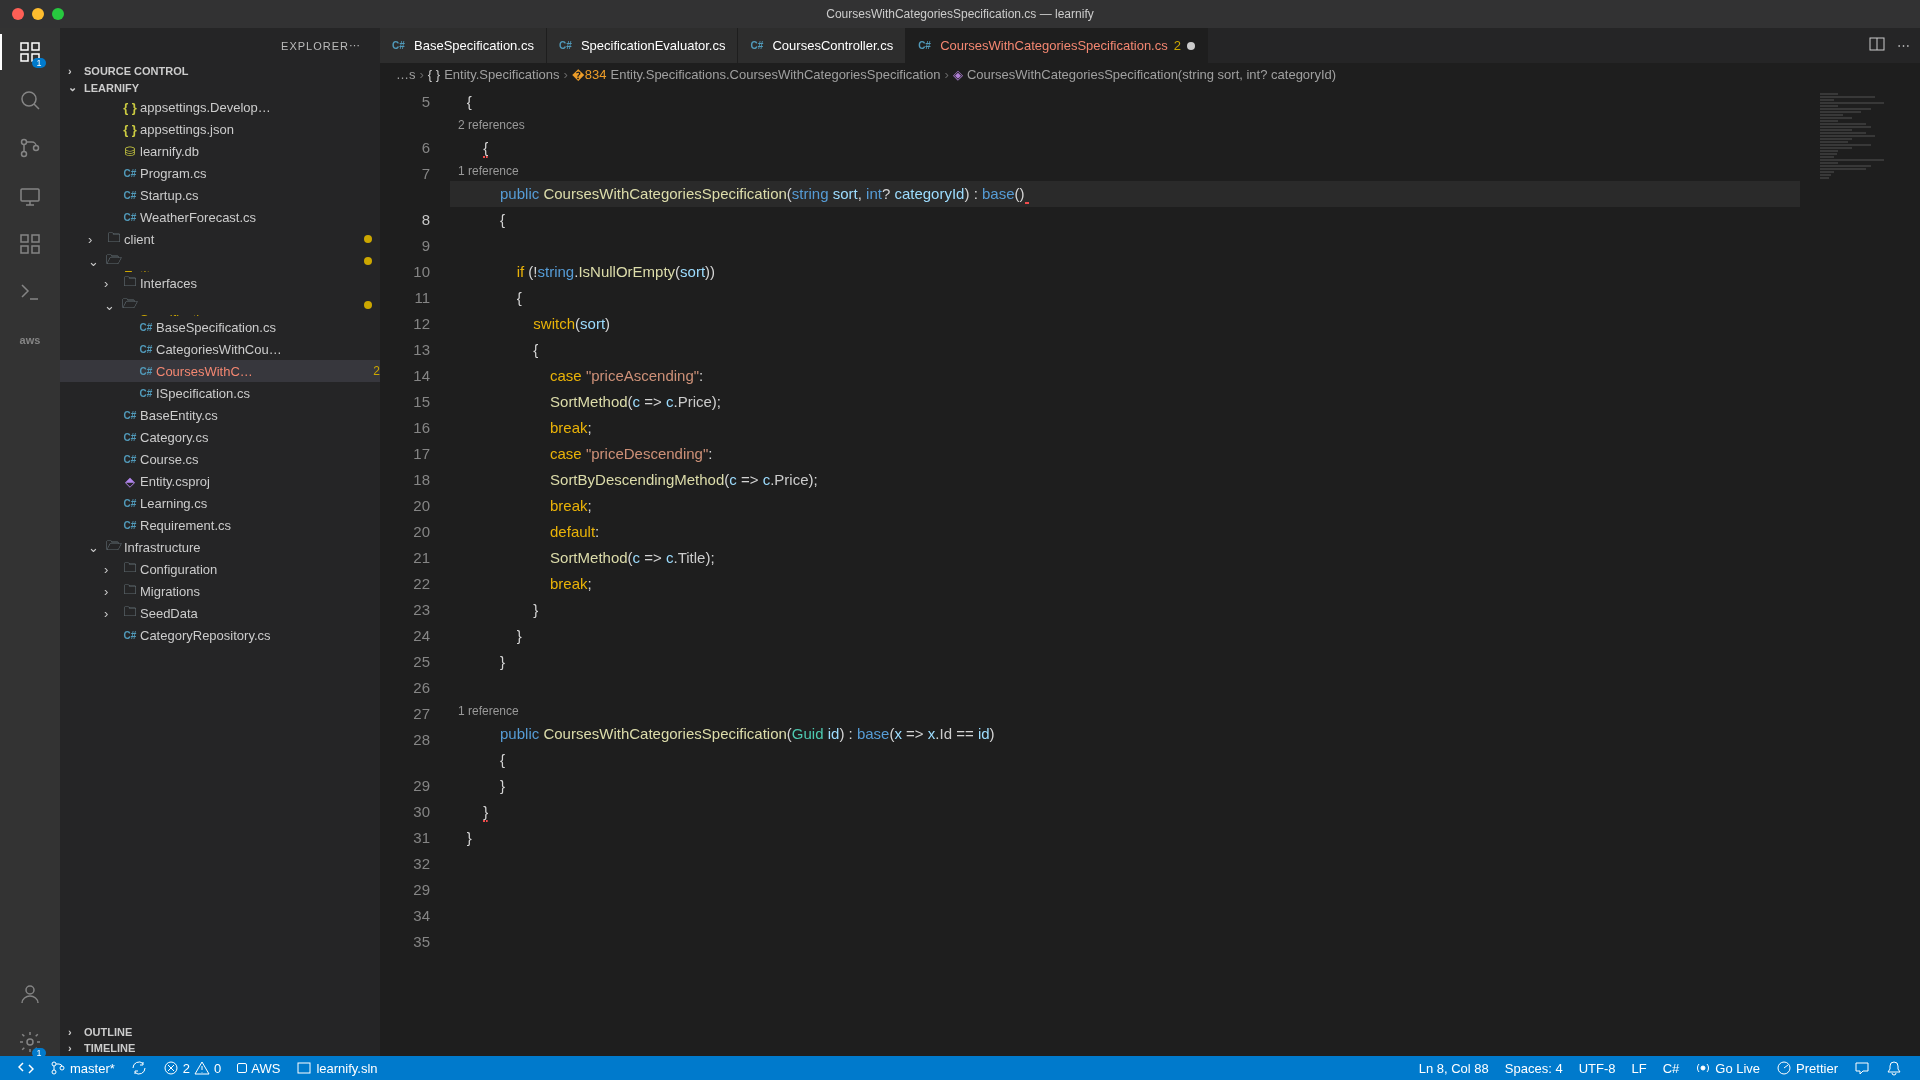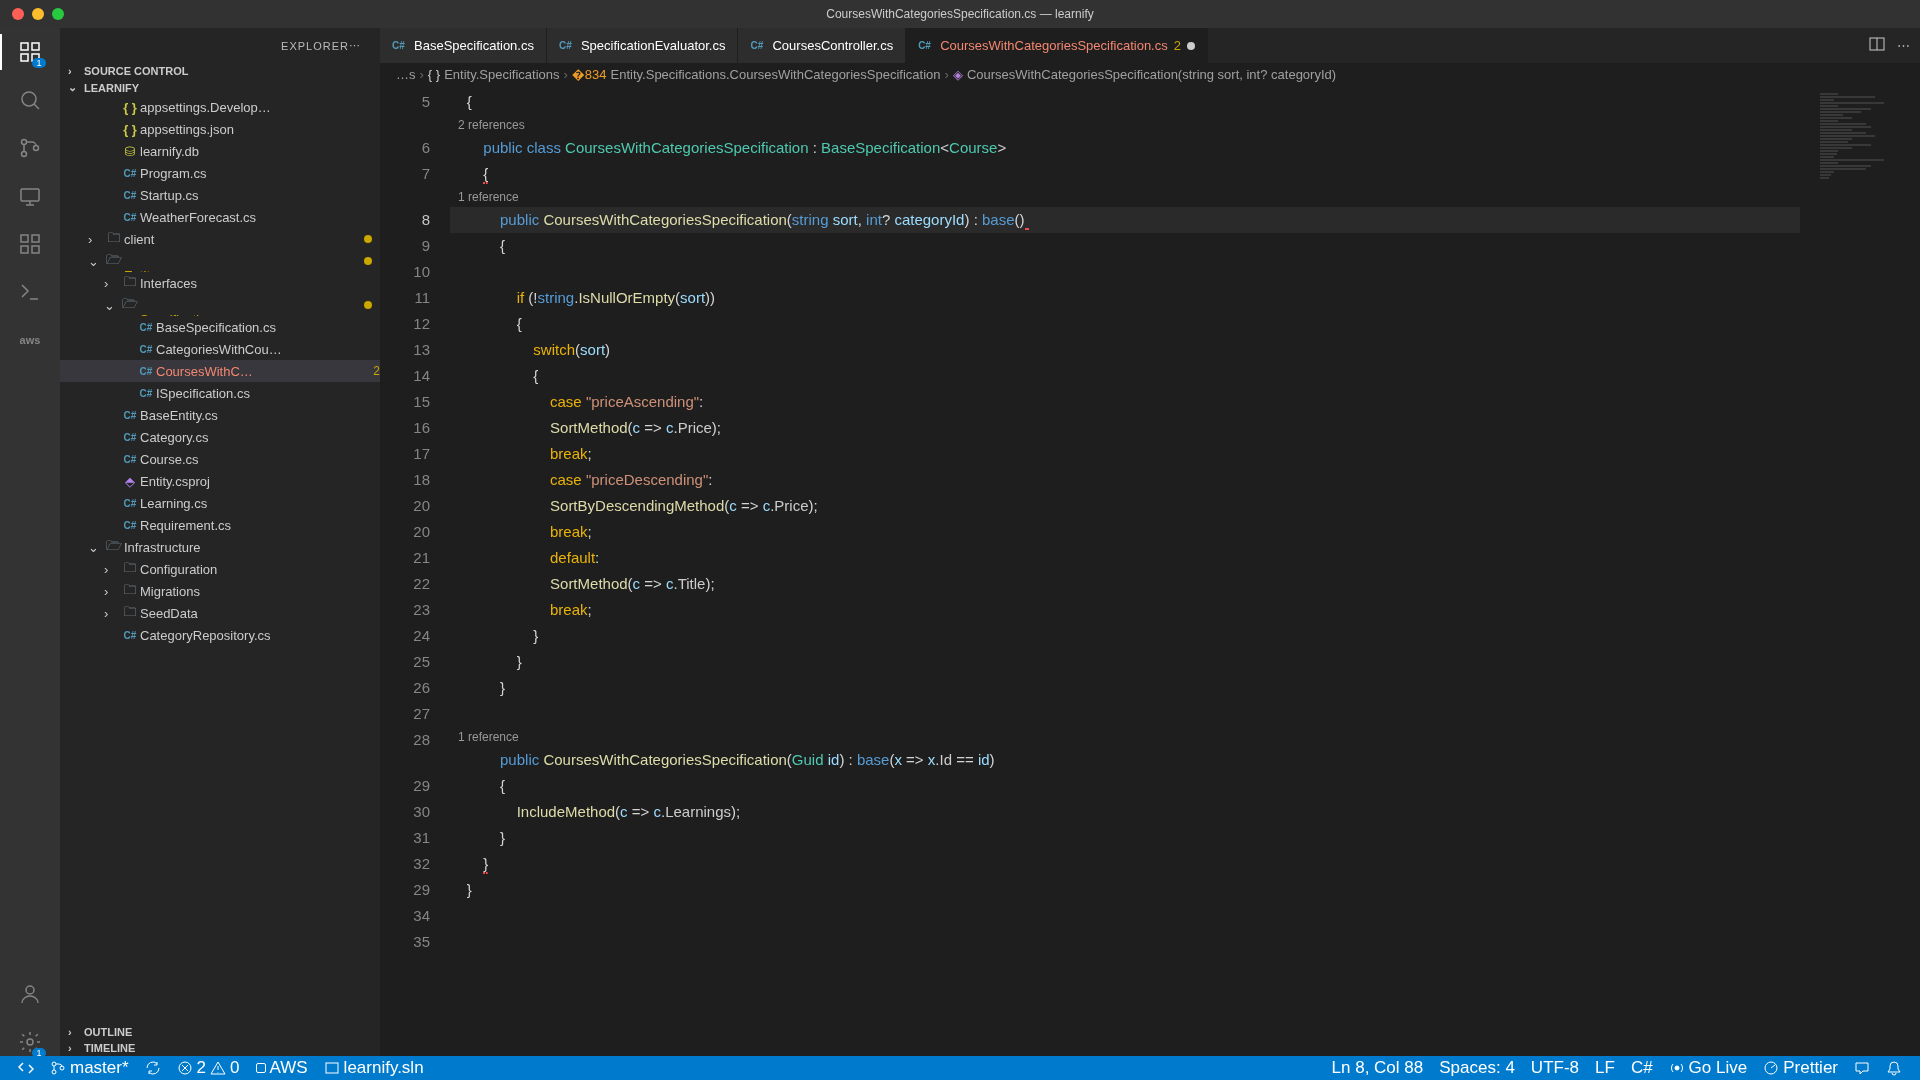--- a/index.html
+++ b/index.html
@@ -80,21 +80,21 @@
 .punct { color: #d4d4d4; }
 .ctrl { color: #eab308; }
 .err-squiggle { border-bottom: 2px dotted #f14c4c; }
 
 
 .minimap { width: 120px; background: #1e1e1e; opacity: 0.6; position: relative; }
 .minimap-content { position: absolute; top: 8px; left: 20px; right: 8px; }
 .minimap-line { height: 2px; margin-bottom: 1px; background: #4a4a4a; }
 
 
-.status-bar { height: 24px; background: #007acc; display: flex; align-items: flex-end; color: #ffffff; font-size: 17px; padding: 0 10px; }
+.status-bar { height: 24px; background: #007acc; display: flex; align-items: flex-end; color: #ffffff; font-size: 13px; padding: 0 10px; }
 .status-item { padding: 0 8px; display: flex; align-items: center; gap: 4px; cursor: pointer; height: 100%; }
 .status-spacer { flex: 1; }
 
 svg { width: 16px; height: 16px; }
 .activity-icon svg { width: 24px; height: 24px; }
 </style>
 </head>
 <body>
 
 <div class="title-bar">
@@ -430,21 +430,20 @@
           <div>30</div>
           <div>31</div>
           <div>32</div>
           <div>29</div>
           <div>34</div>
           <div>35</div>
         </div>
       <div class="code-area" id="code-area">
           <div class="code-line">    <span class="punct">{</span></div>
           <div class="codelens">        <span class="codelens-text">2 references</span></div>
-          <div class="code-line">        <span class="kw">public</span> <span class="kw">class</span> <span class="type">CoursesWithCategoriesSpecification</span> <span class="punct">:</span> <span class="type">BaseSpecification</span><span class="punct">&lt;</span><span class="type">Course</span><span class="punct">&gt;</span></div>
           <div class="code-line">        <span class="punct err-squiggle">{</span></div>
           <div class="codelens">            <span class="codelens-text">1 reference</span></div>
           <div class="code-line current-line-bg">            <span class="kw">public</span> <span class="method">CoursesWithCategoriesSpecification</span><span class="punct">(</span><span class="kw">string</span> <span class="param">sort</span><span class="punct">,</span> <span class="kw">int</span><span class="punct">?</span> <span class="param">categoryId</span><span class="punct">)</span> <span class="punct">:</span> <span class="kw">base</span><span class="punct">(</span><span class="punct">)</span><span class="err-squiggle"> </span></div>
           <div class="code-line">            <span class="punct">{</span></div>
           <div class="code-line"></div>
           <div class="code-line">                <span class="ctrl">if</span> <span class="punct">(!</span><span class="kw">string</span><span class="punct">.</span><span class="method">IsNullOrEmpty</span><span class="punct">(</span><span class="param">sort</span><span class="punct">))</span></div>
           <div class="code-line">                <span class="punct">{</span></div>
           <div class="code-line">                    <span class="ctrl">switch</span><span class="punct">(</span><span class="param">sort</span><span class="punct">)</span></div>
           <div class="code-line">                    <span class="punct">{</span></div>
           <div class="code-line">                        <span class="ctrl">case</span> <span class="str">"priceAscending"</span><span class="punct">:</span></div>
@@ -456,21 +455,20 @@
           <div class="code-line">                        <span class="ctrl">default</span><span class="punct">:</span></div>
           <div class="code-line">                        <span class="method">SortMethod</span><span class="punct">(</span><span class="param">c</span> <span class="punct">=&gt;</span> <span class="param">c</span><span class="punct">.</span>Title<span class="punct">);</span></div>
           <div class="code-line">                        <span class="ctrl">break</span><span class="punct">;</span></div>
           <div class="code-line">                    <span class="punct">}</span></div>
           <div class="code-line">                <span class="punct">}</span></div>
           <div class="code-line">            <span class="punct">}</span></div>
           <div class="code-line"></div>
           <div class="codelens">            <span class="codelens-text">1 reference</span></div>
           <div class="code-line">            <span class="kw">public</span> <span class="method">CoursesWithCategoriesSpecification</span><span class="punct">(</span><span class="type">Guid</span> <span class="param">id</span><span class="punct">)</span> <span class="punct">:</span> <span class="kw">base</span><span class="punct">(</span><span class="param">x</span> <span class="punct">=&gt;</span> <span class="param">x</span><span class="punct">.</span>Id <span class="punct">==</span> <span class="param">id</span><span class="punct">)</span></div>
           <div class="code-line">            <span class="punct">{</span></div>
-          <div class="code-line">                <span class="method">IncludeMethod</span><span class="punct">(</span><span class="param">c</span> <span class="punct">=&gt;</span> <span class="param">c</span><span class="punct">.</span>Learnings<span class="punct">);</span></div>
           <div class="code-line">            <span class="punct">}</span></div>
           <div class="code-line">        <span class="punct err-squiggle">}</span></div>
           <div class="code-line">    <span class="punct">}</span></div>
         </div>
       <div class="minimap">
         <div class="minimap-content">
           <div class="minimap-line" style="width:20%"></div>
           <div class="minimap-line" style="width:60%"></div>
           <div class="minimap-line" style="width:15%"></div>
           <div class="minimap-line" style="width:70%"></div>

